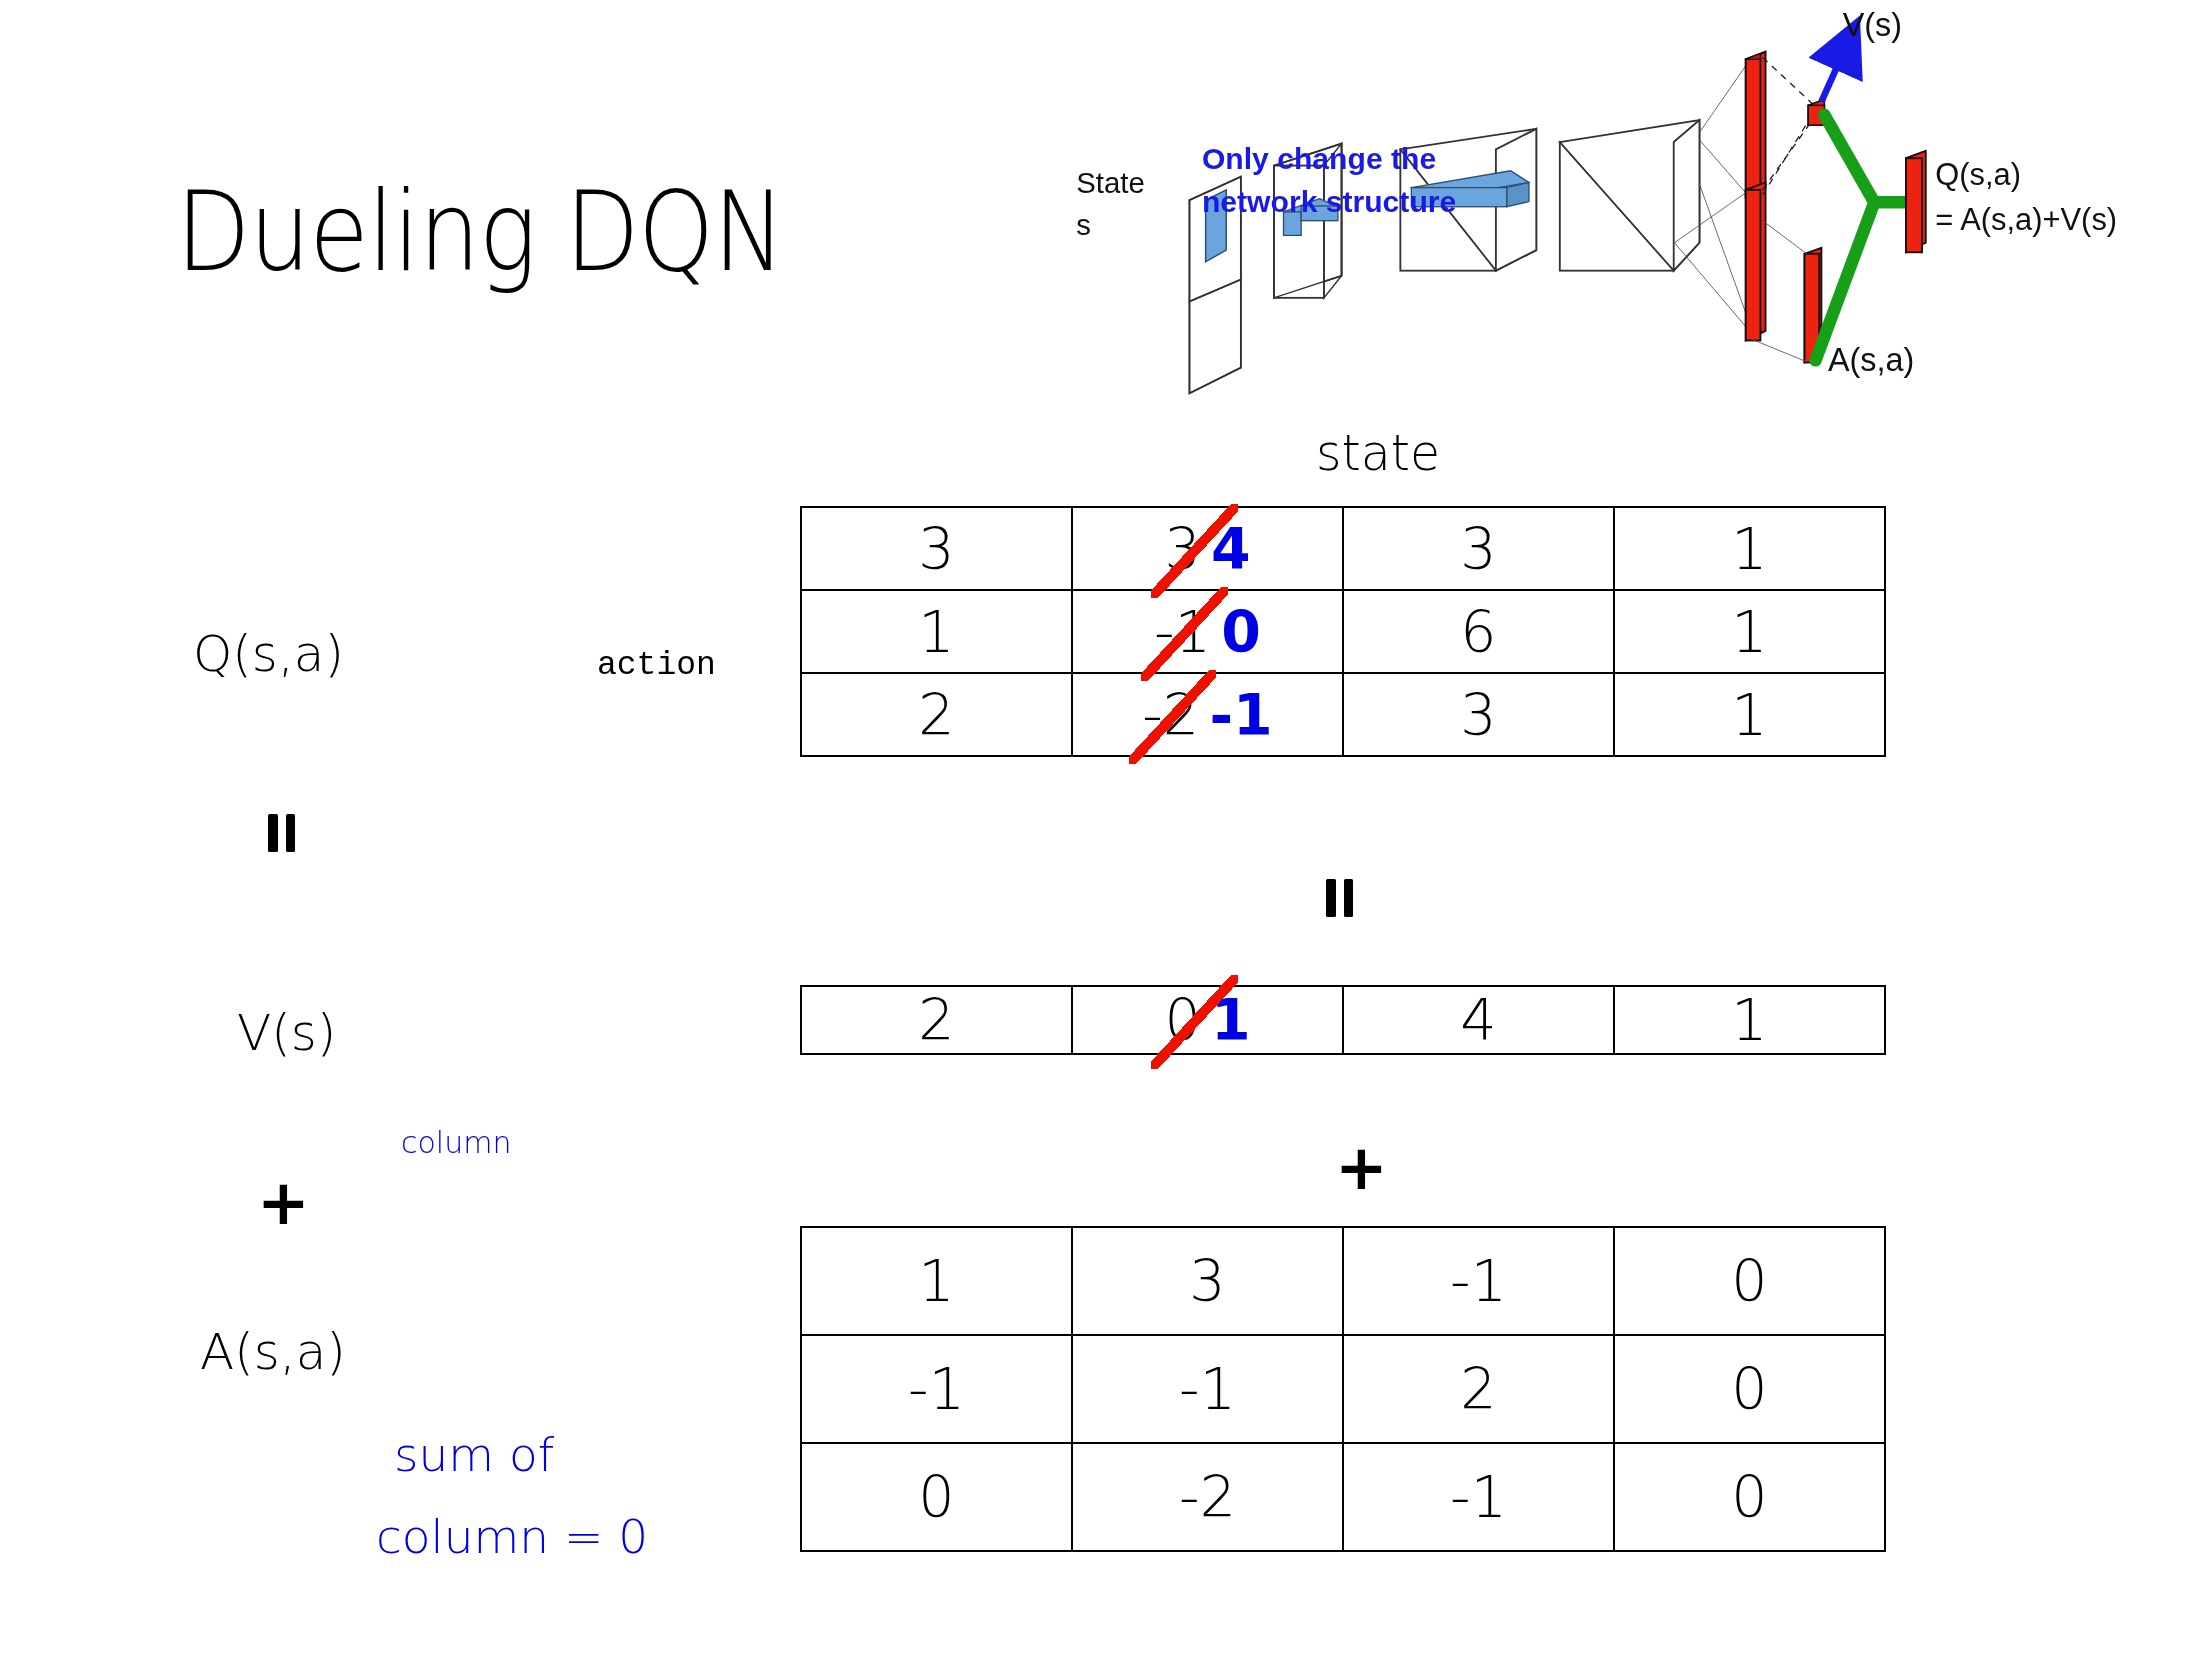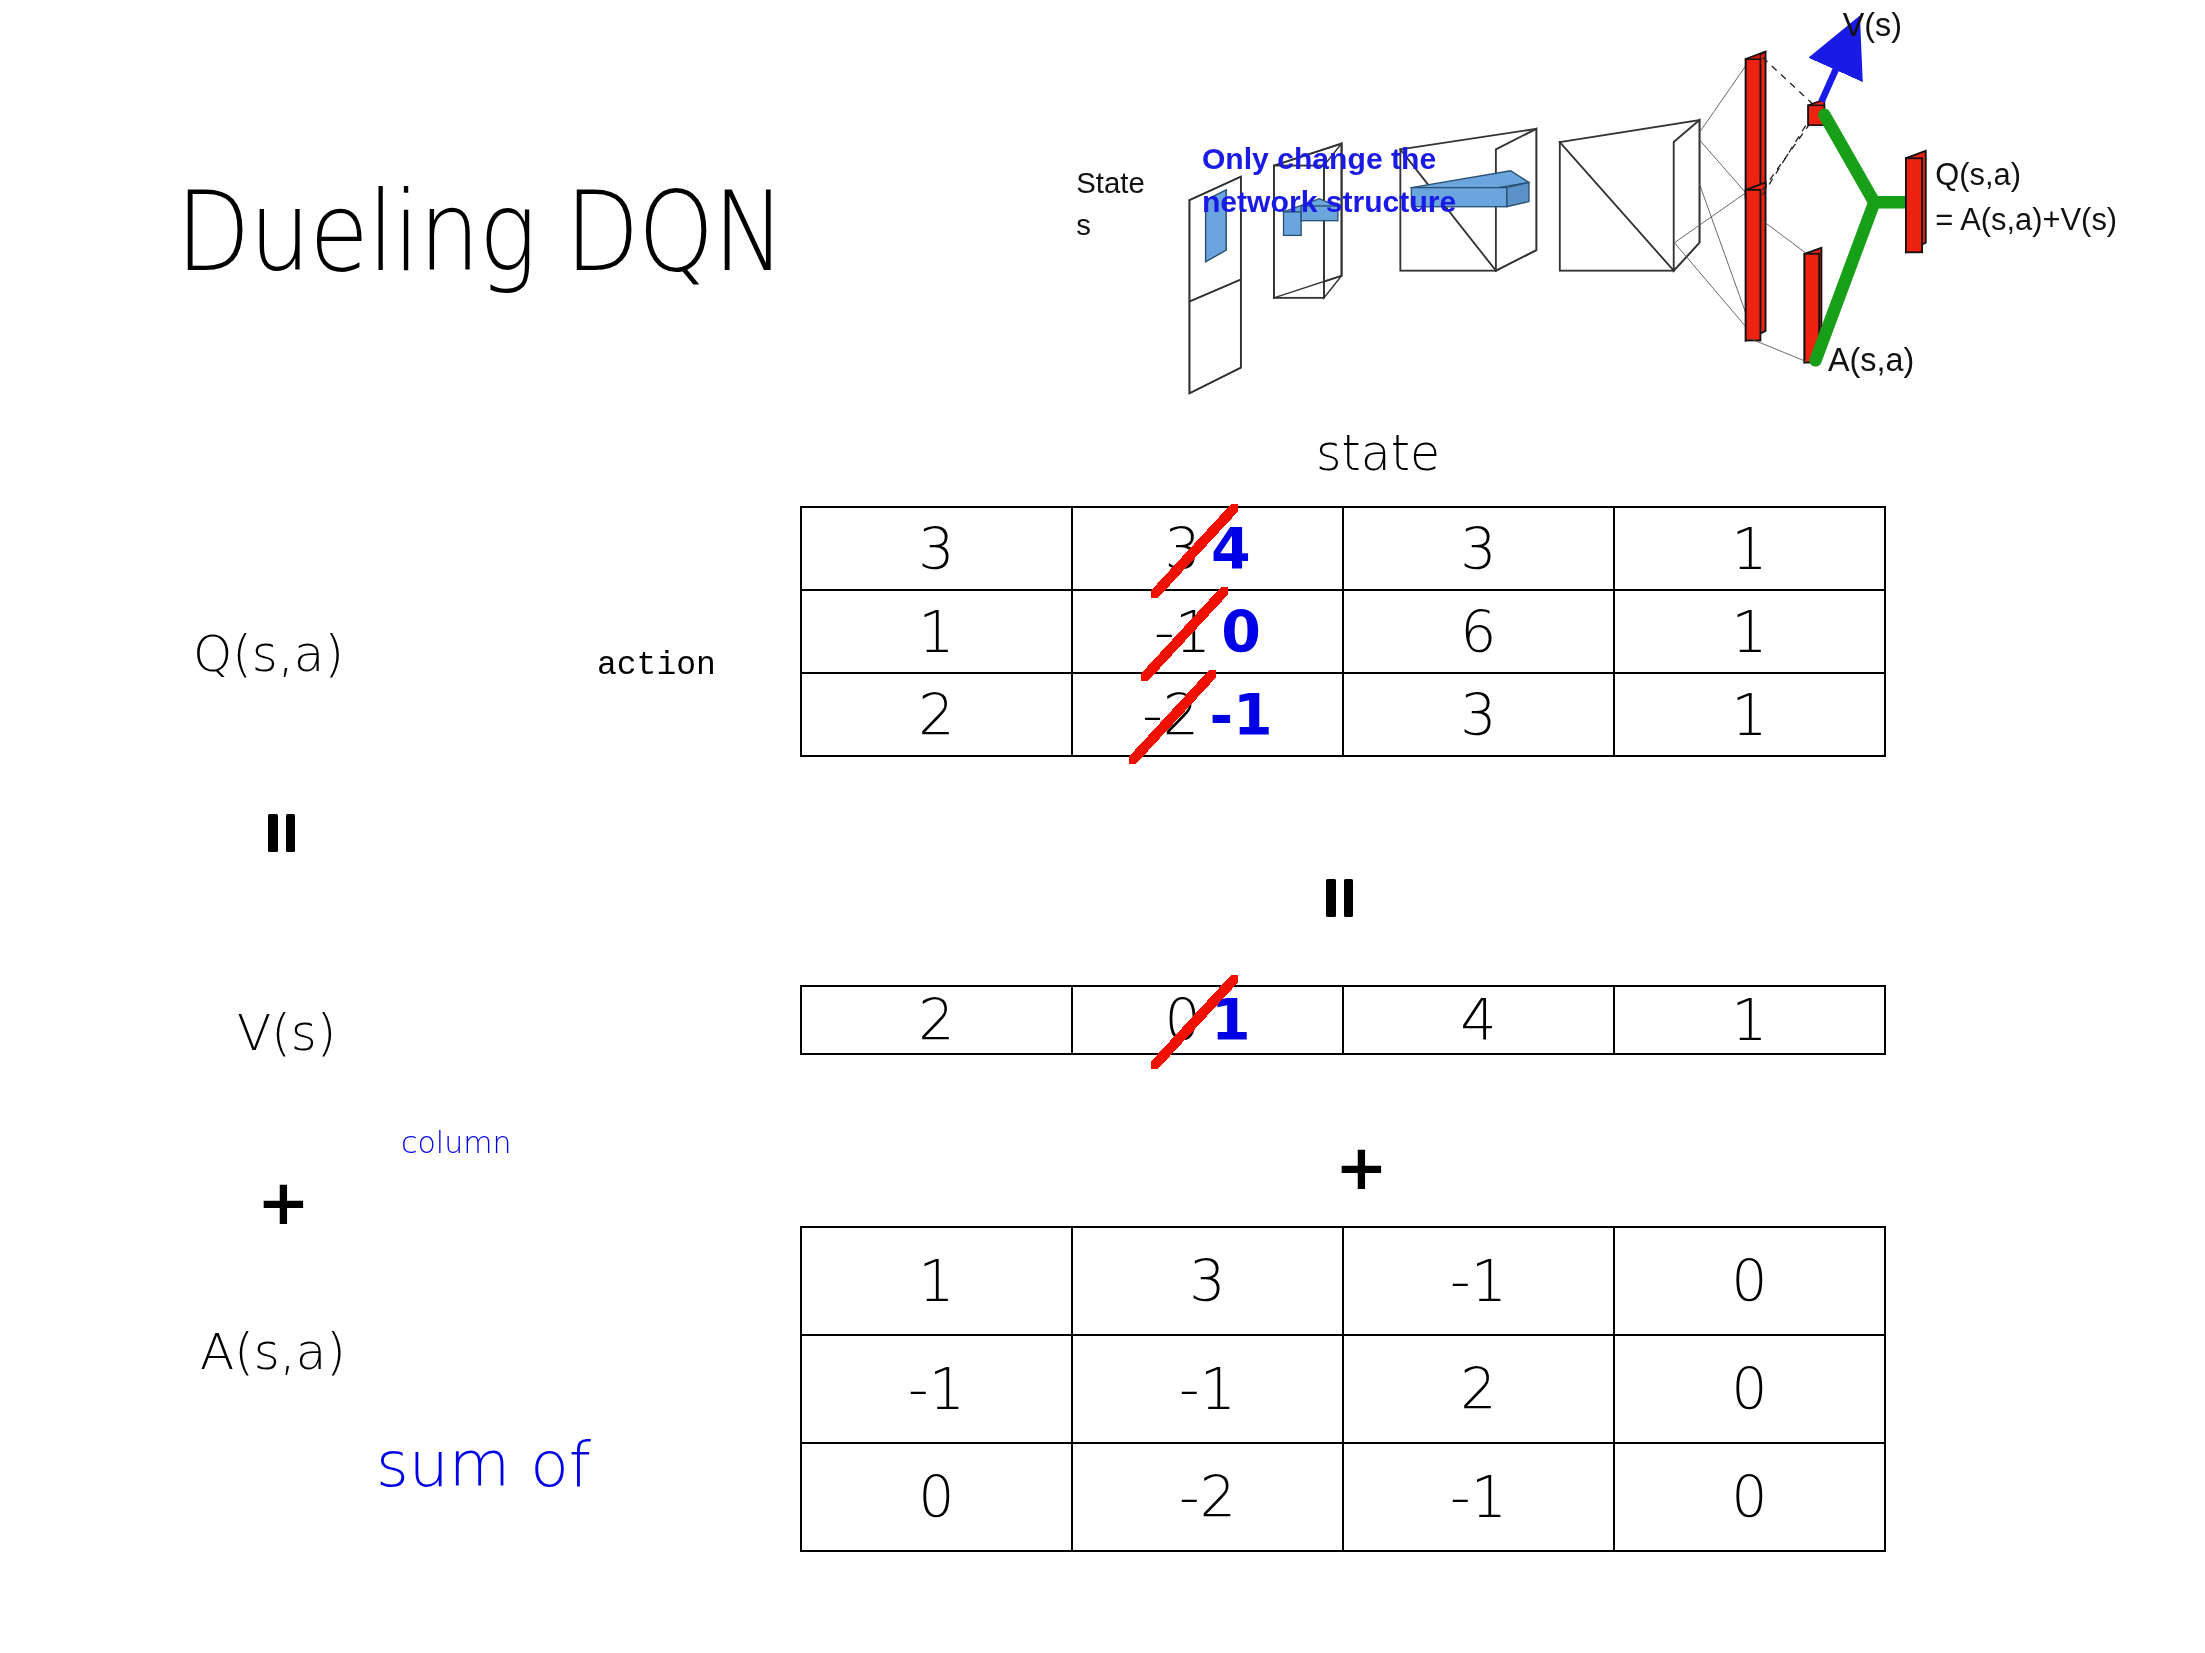--- a/index.html
+++ b/index.html
@@ -391,21 +391,22 @@
             </div>
           </td>
         </tr>
       </tbody>
   </table>
 
   <div class="plussign" style="left:1335px; top:1136px; font-size:63px;">+</div>
 
   <div class="lbl" style="left:200px; top:1323px; font-size:50px;">A(s,a)</div>
 
-  <div class="lbl-blue" style="left:376px; top:1426px; font-size:63px;">sum of</div>
+  <div class="lbl-blue" style="left:394px; top:1426px; font-size:47px;">sum of</div>
+  <div class="lbl-blue" style="left:376px; top:1508px; font-size:47px;">column = 0</div>
 
   <table class="vtable" id="a-table" style="left:800px; top:1226px; width:1086px; height:326px;">
     <tbody>
         <tr>
           <td style="width: 25%;">
             <div class="cellwrap">
               <span class="plainval">1</span>
             </div>
           </td>
           <td style="width: 25%;">

